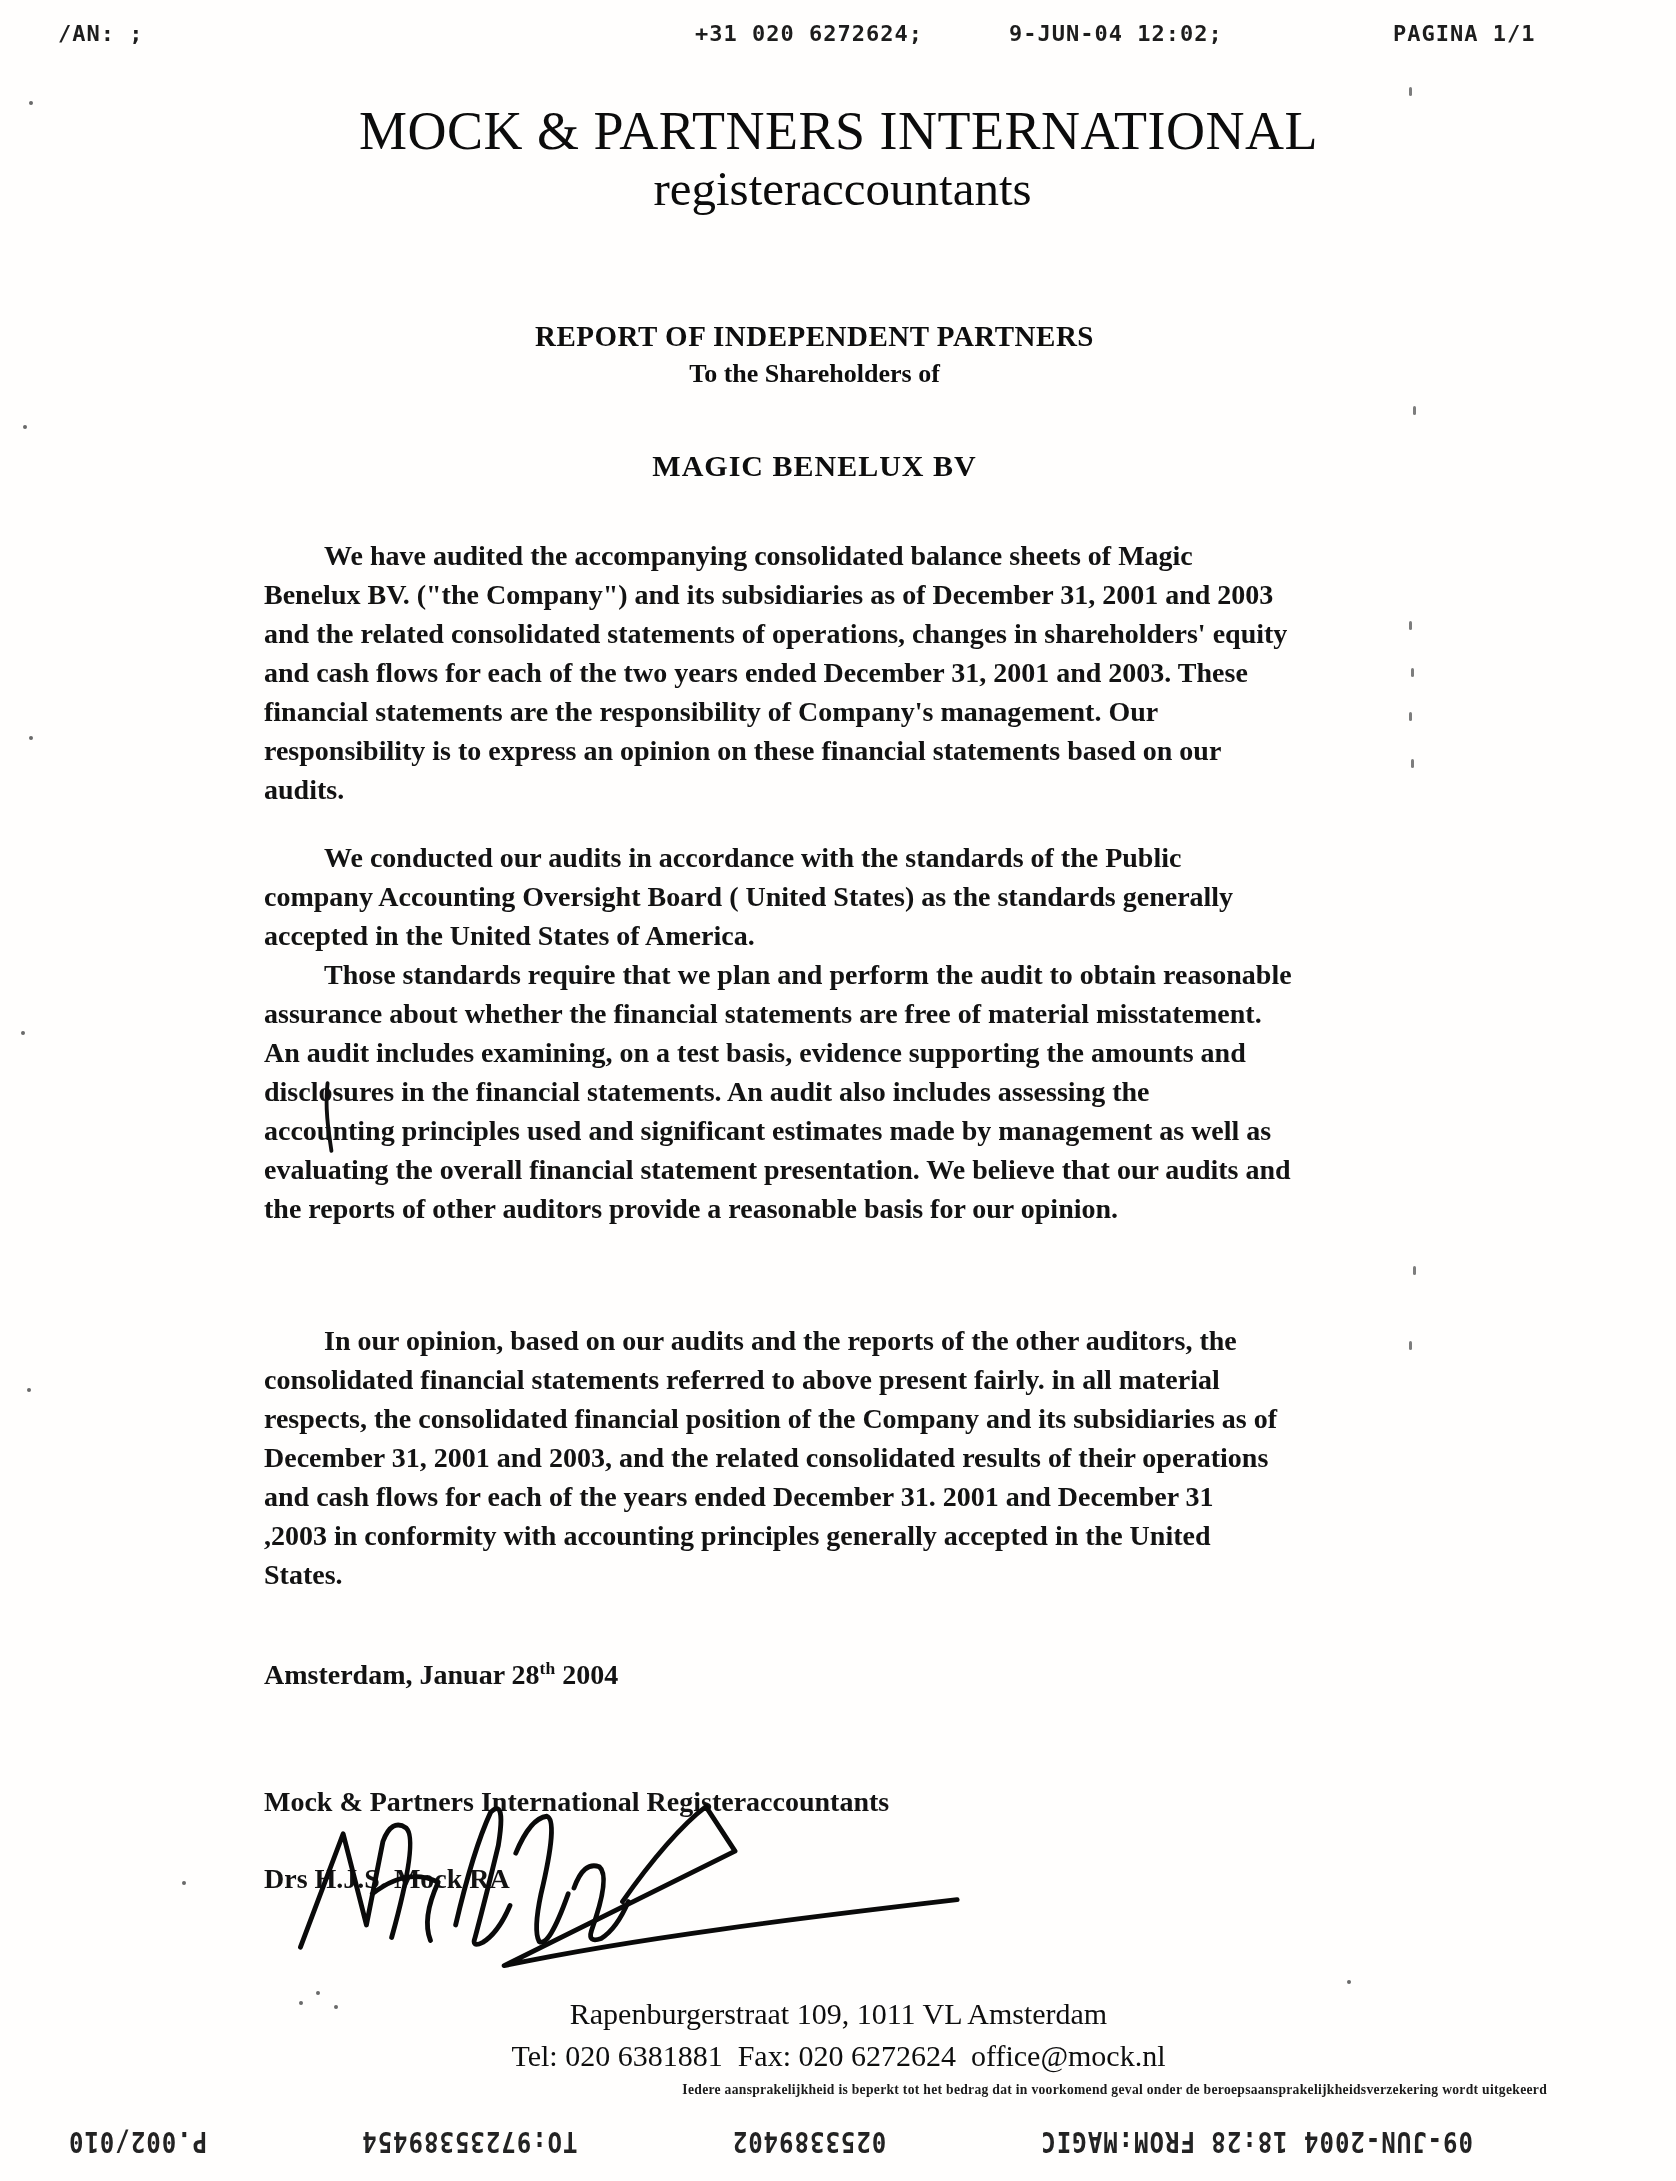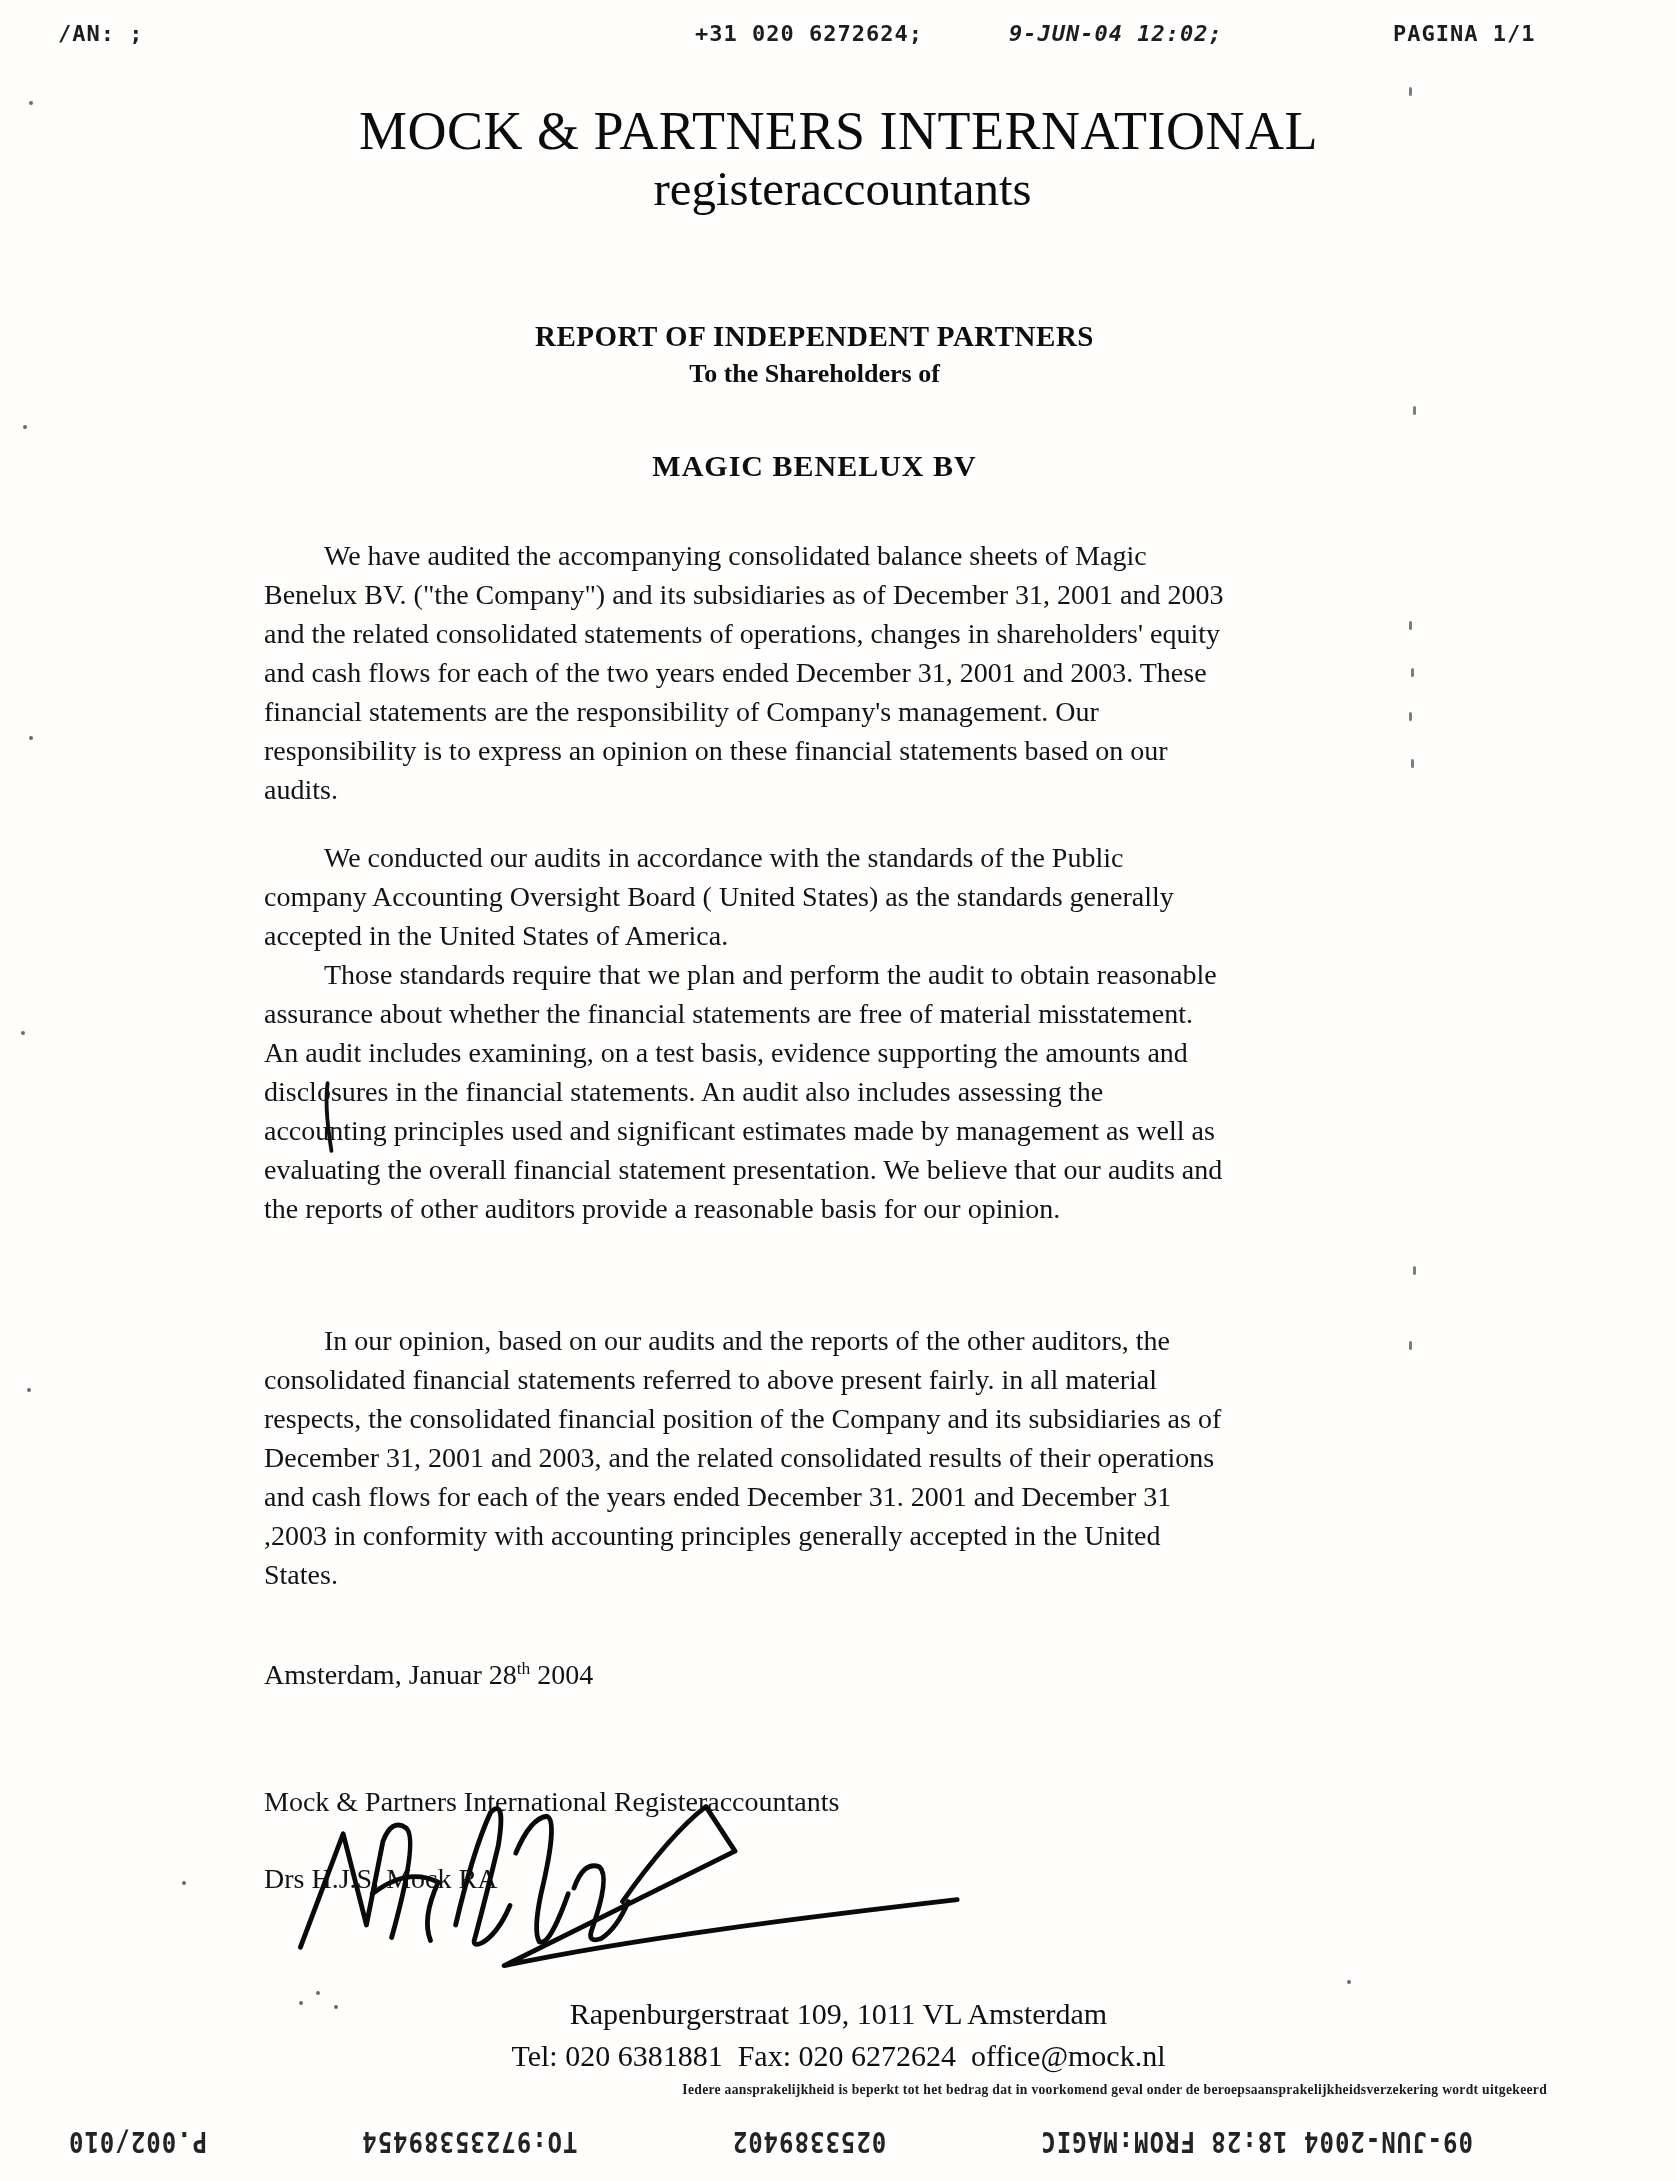--- a/index.html
+++ b/index.html
@@ -14,41 +14,41 @@
   }
   
   .fax-header span{
     position:absolute;
     font-family:"DejaVu Sans Mono",monospace;
     font-size:22px;font-weight:bold;letter-spacing:1px;color:#1d1d1d;
     white-space:nowrap;
   }
   .fh-left{left:58px;top:21.3px;}
   .fh-phone{left:695px;top:21.3px;}
-  .fh-datetime{left:1009px;top:21.3px;font-style:italic;}
+  .fh-datetime{left:1009px;top:21.3px;}
   .fh-page{left:1393px;top:21.3px;}
 
   
   .letterhead{position:absolute;top:103px;left:0;width:1677px;text-align:center;}
   .letterhead .company{
     font-size:54px;font-weight:normal;letter-spacing:0.5px;color:#0c0c0c;
     margin:0;line-height:1.05;
   }
   .letterhead .subtitle{
     font-size:49px;font-weight:normal;color:#0c0c0c;margin:3.9px 0 0 0;line-height:1.0;padding-left:8px;
   }
 
   
   .headings{position:absolute;top:320px;left:276px;width:1077px;text-align:center;}
   .report-title{font-size:29px;font-weight:bold;letter-spacing:0.5px;margin:0;color:#0e0e0e;}
   .addressee{font-size:26px;font-weight:bold;margin:5.8px 0 0 0;color:#0e0e0e;}
   .subject-company{font-size:30px;font-weight:bold;letter-spacing:1px;margin:60px 0 0 0;color:#0e0e0e;}
 
   
-  .body-copy{position:absolute;top:536px;left:264px;width:1106px;}
+  .body-copy{position:absolute;top:536px;left:264px;width:1106px;font-weight:bold;}
   .para{
     font-size:28px;line-height:39px;color:#131313;
     white-space:pre-line;text-indent:60px;margin:0;
   }
   .para.p2{margin-top:29px;}
   .para.p4{margin-top:93px;}
 
   .place-date{font-size:28px;margin-top:64px;color:#131313;}
   .place-date sup{font-size:17.5px;}
   .firm-line{font-size:28px;margin-top:95px;color:#131313;}

